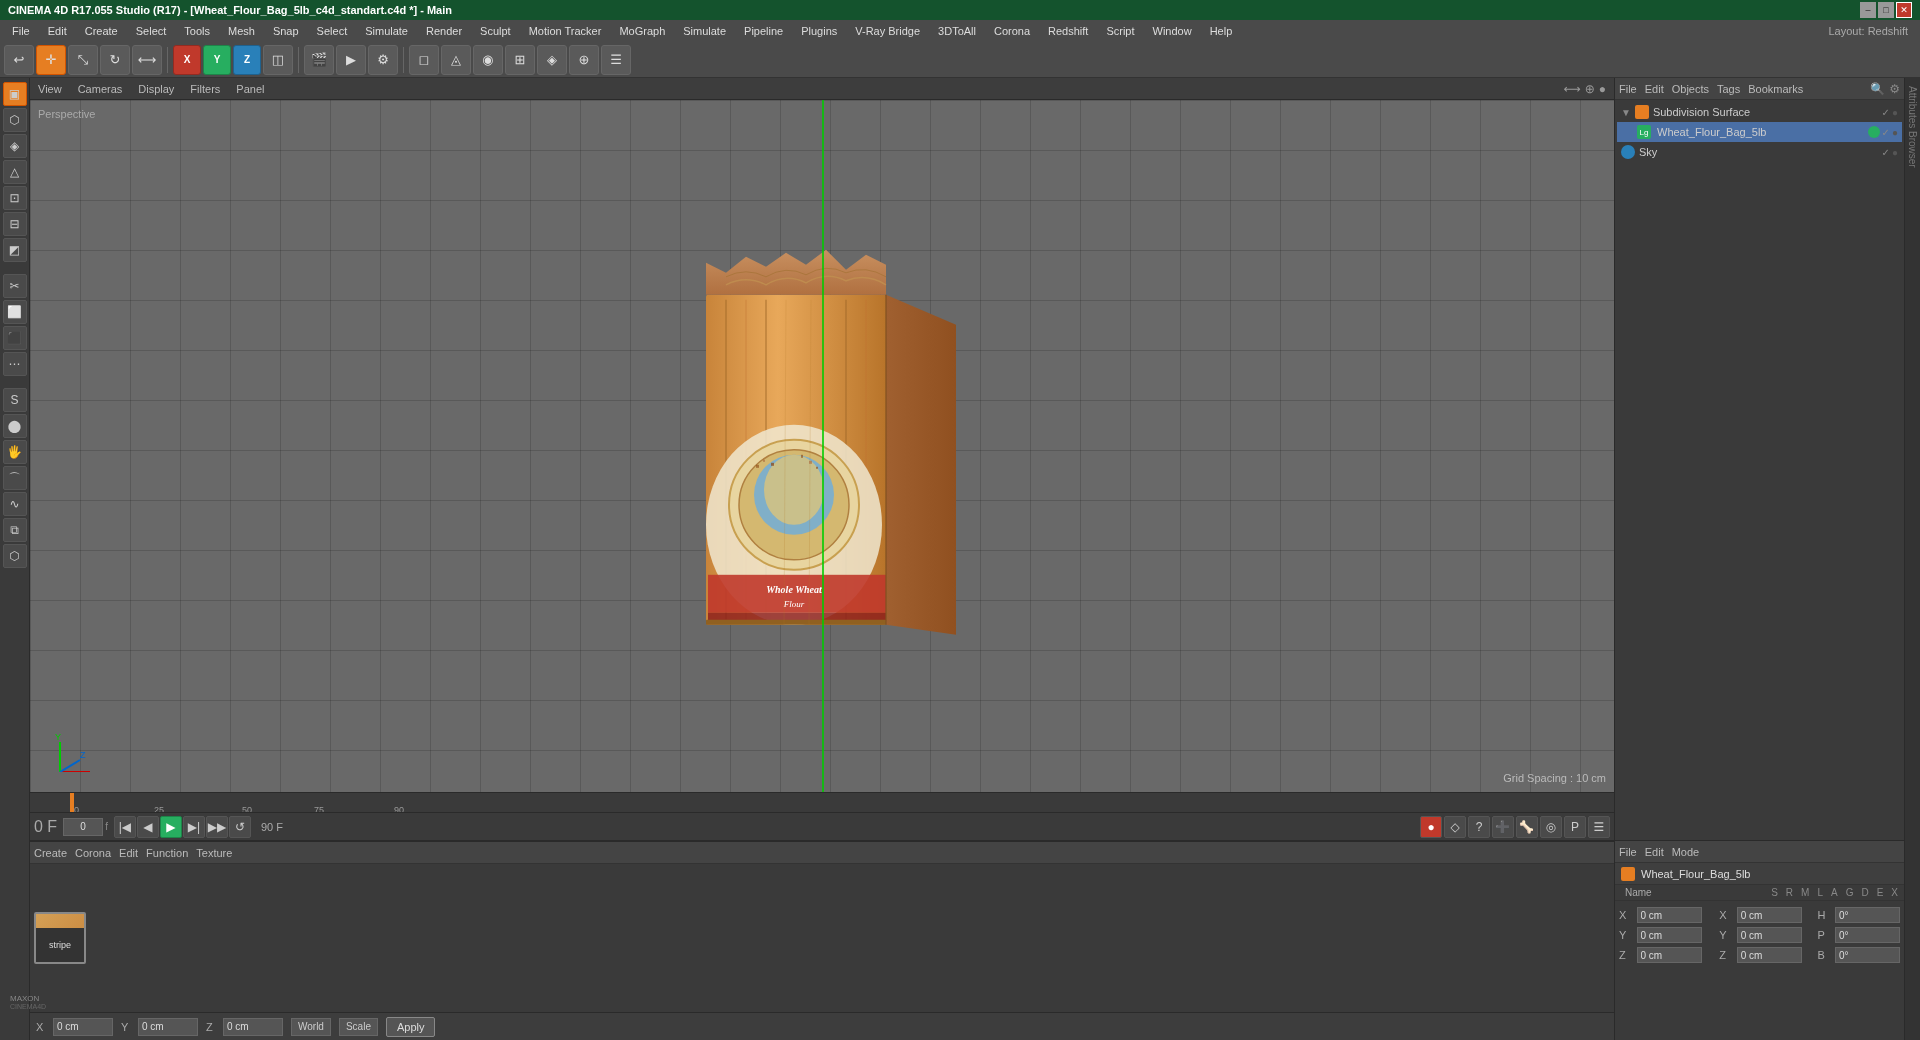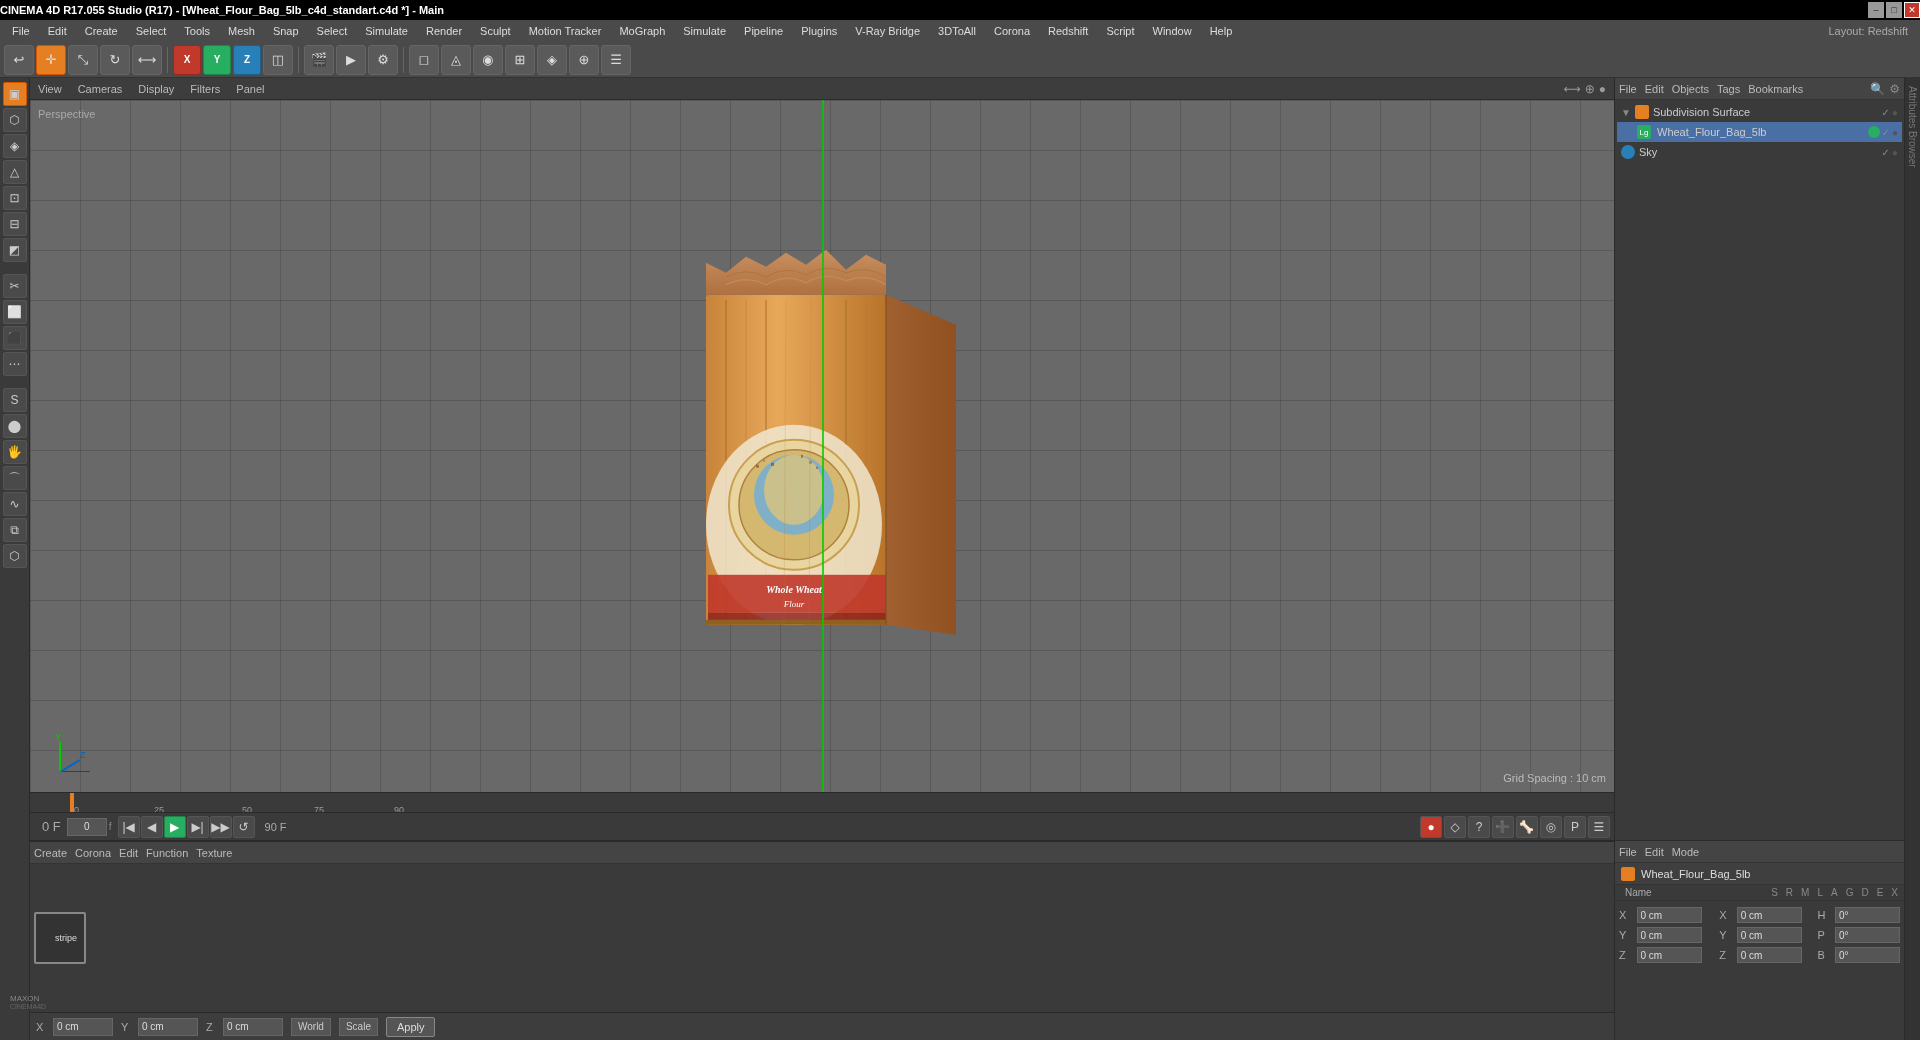--- a/index.html
+++ b/index.html
@@ -11,24 +11,24 @@
       font-size: 11px; 
       color: #ccc;
       overflow: hidden;
       user-select: none;
     }
 
     
     #title-bar {
       width: 100%;
       height: 20px;
-      background: #000000;
-      display: flex;
-      align-items: center;
-      padding: 0 0;
+      background: #14532d;
+      display: flex;
+      align-items: center;
+      padding: 0 8px;
       justify-content: space-between;
     }
     #title-bar .title-text {
       color: white;
       font-size: 11px;
       font-weight: bold;
     }
     #title-bar .win-controls {
       display: flex;
       gap: 2px;
@@ -457,21 +457,21 @@
       position: relative;
       overflow: hidden;
     }
     .mat-swatch-label {
       position: absolute;
       bottom: 0; left: 0; right: 0;
       background: #333;
       color: #ddd;
       font-size: 9px;
       text-align: center;
-      padding: 19px;
+      padding: 12px;
     }
 
     
     #status-bar {
       height: 20px;
       background: #3a3a3a;
       display: flex;
       align-items: center;
       padding: 0 8px;
       border-top: 1px solid #2a2a2a;
@@ -758,21 +758,21 @@
       <div style="display:flex; width:100%; position:relative; align-items:center; padding-left:40px;">
         <span class="timeline-tick" style="left:40px;">0</span>
         <span class="timeline-tick" style="left:120px;">25</span>
         <span class="timeline-tick" style="left:208px;">50</span>
         <span class="timeline-tick" style="left:280px;">75</span>
         <span class="timeline-tick" style="left:360px;">90</span>
       </div>
     </div>
 
     <div id="playback-bar">
-      <span style="color:#aaa; font-size:13px; margin-right:4px;margin-left:8px;">0 F</span>
+      <span style="color:#aaa; font-size:16px; margin-right:4px;">0 F</span>
       <input class="pb-input" type="text" value="0" style="">
       <span style="color:#888; font-size:10px;">f</span>
 
       <div class="pb-btn-group">
         <button class="pb-btn">|◀</button>
         <button class="pb-btn">◀</button>
         <button class="pb-btn green">▶</button>
         <button class="pb-btn">▶|</button>
         <button class="pb-btn">▶▶</button>
         <button class="pb-btn">↺</button>

